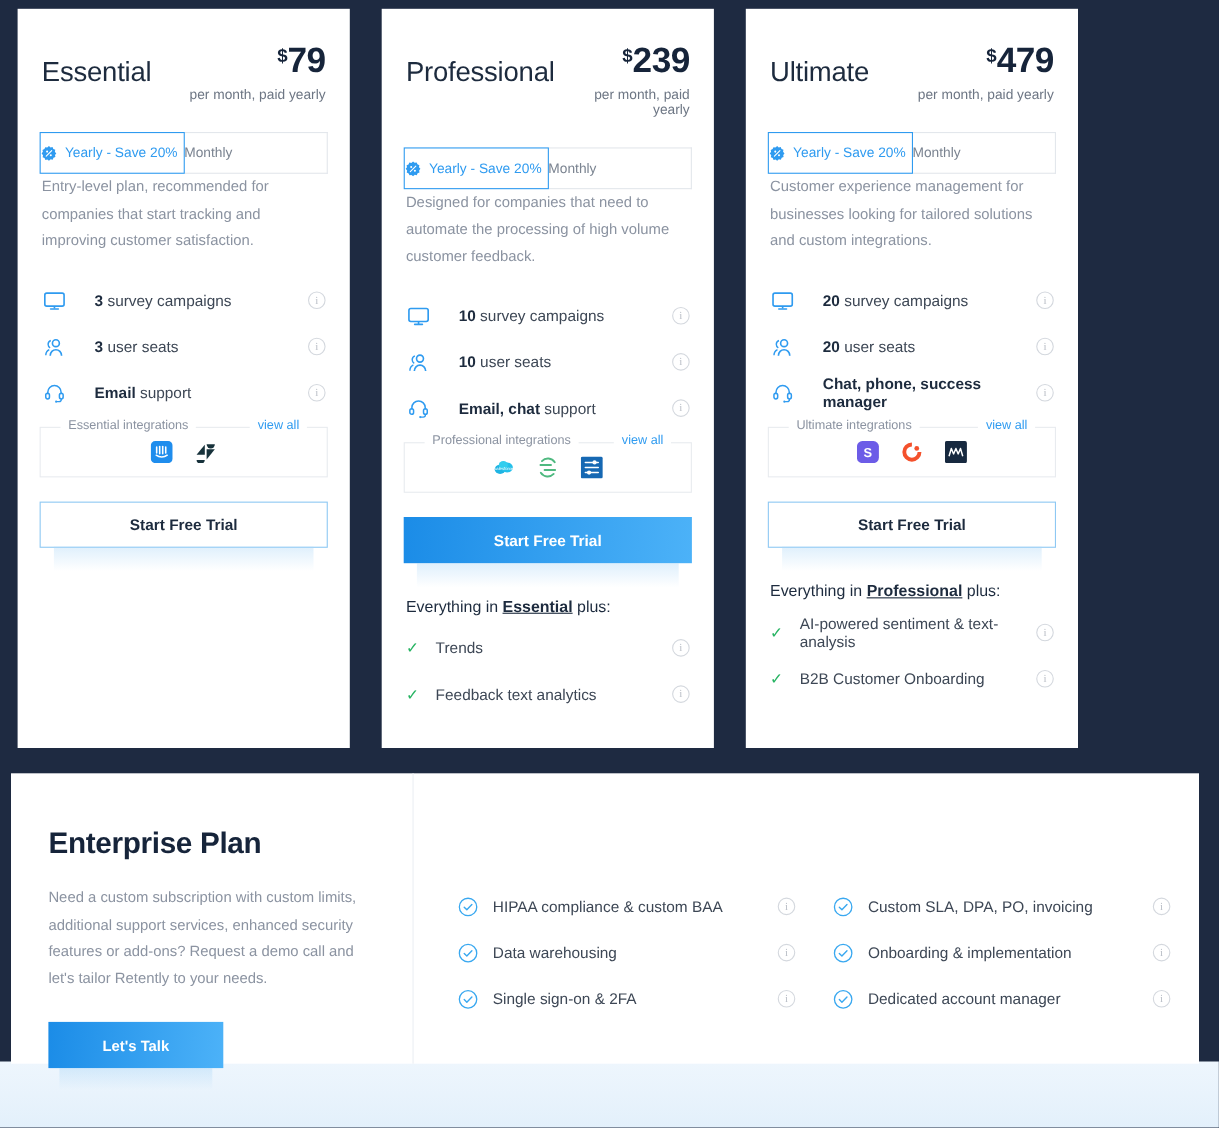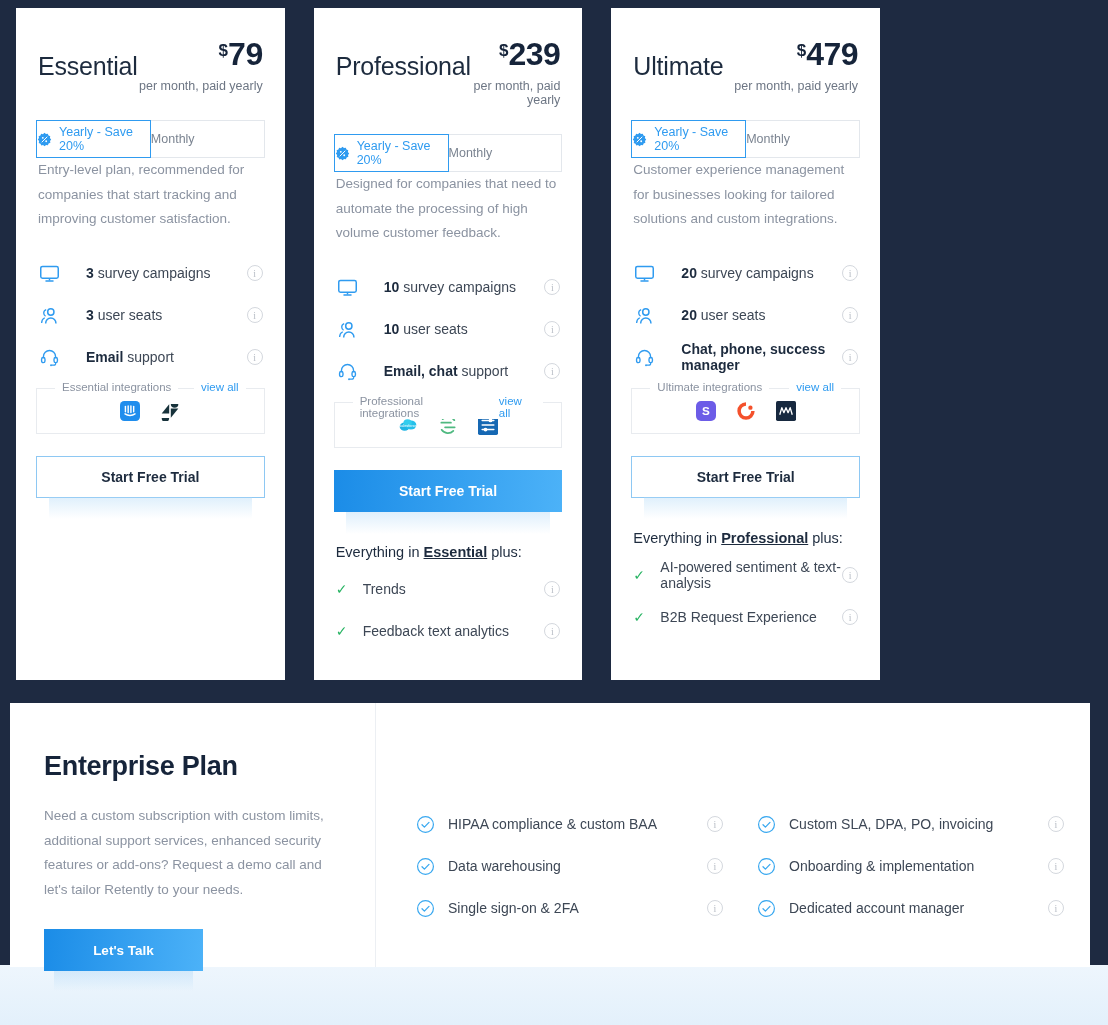--- a/index.html
+++ b/index.html
@@ -18,21 +18,21 @@
     position: absolute;
     left: 0; right: 0; bottom: 0;
     height: 60px;
     background: linear-gradient(180deg, #eef6fd 0%, #e3f0fb 100%);
   }
 
   
   .plans {
     position: absolute;
     top: 8px; left: 16px;
-    width: 864px;
+    width: 964px;
     display: flex;
     gap: 29px;
   }
 
   .plan-card {
     width: 342px;
     background: #ffffff;
     padding: 30px 20px 18px 20px;
     position: relative;
   }
@@ -582,21 +582,21 @@
       <div class="cta outline">Start Free Trial</div>
       <div class="everything"><span>Everything in </span><u>Professional</u><span> plus:</span></div>
       <div class="plus-list">
         <div class="plus-row">
           <span class="check">✓</span>
           <span class="plus-txt">AI-powered sentiment &amp; text-analysis</span>
           <span class="info-i">i</span>
         </div>
         <div class="plus-row">
           <span class="check">✓</span>
-          <span class="plus-txt">B2B Request Experience</span>
+          <span class="plus-txt">B2B Customer Onboarding</span>
           <span class="info-i">i</span>
         </div>
       </div>
     </div>
   </div>
 
 <div class="enterprise">
   <div class="ent-left">
     <div class="ent-title">Enterprise Plan</div>
     <div class="ent-desc">Need a custom subscription with custom limits, additional support services, enhanced security features or add-ons? Request a demo call and let's tailor Retently to your needs.</div>

